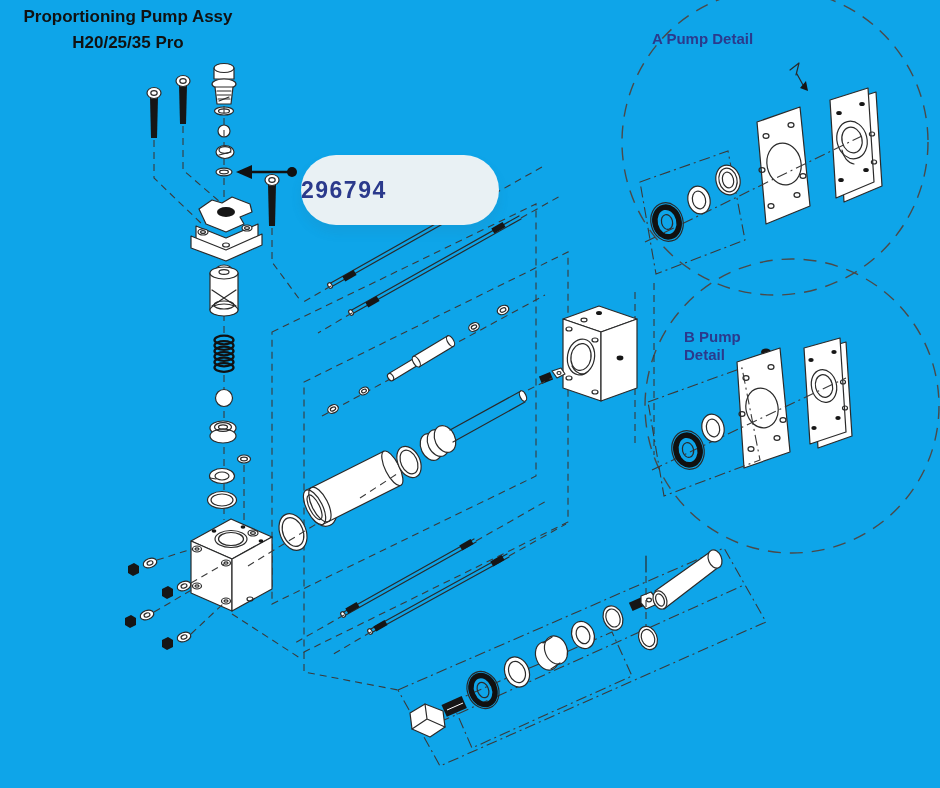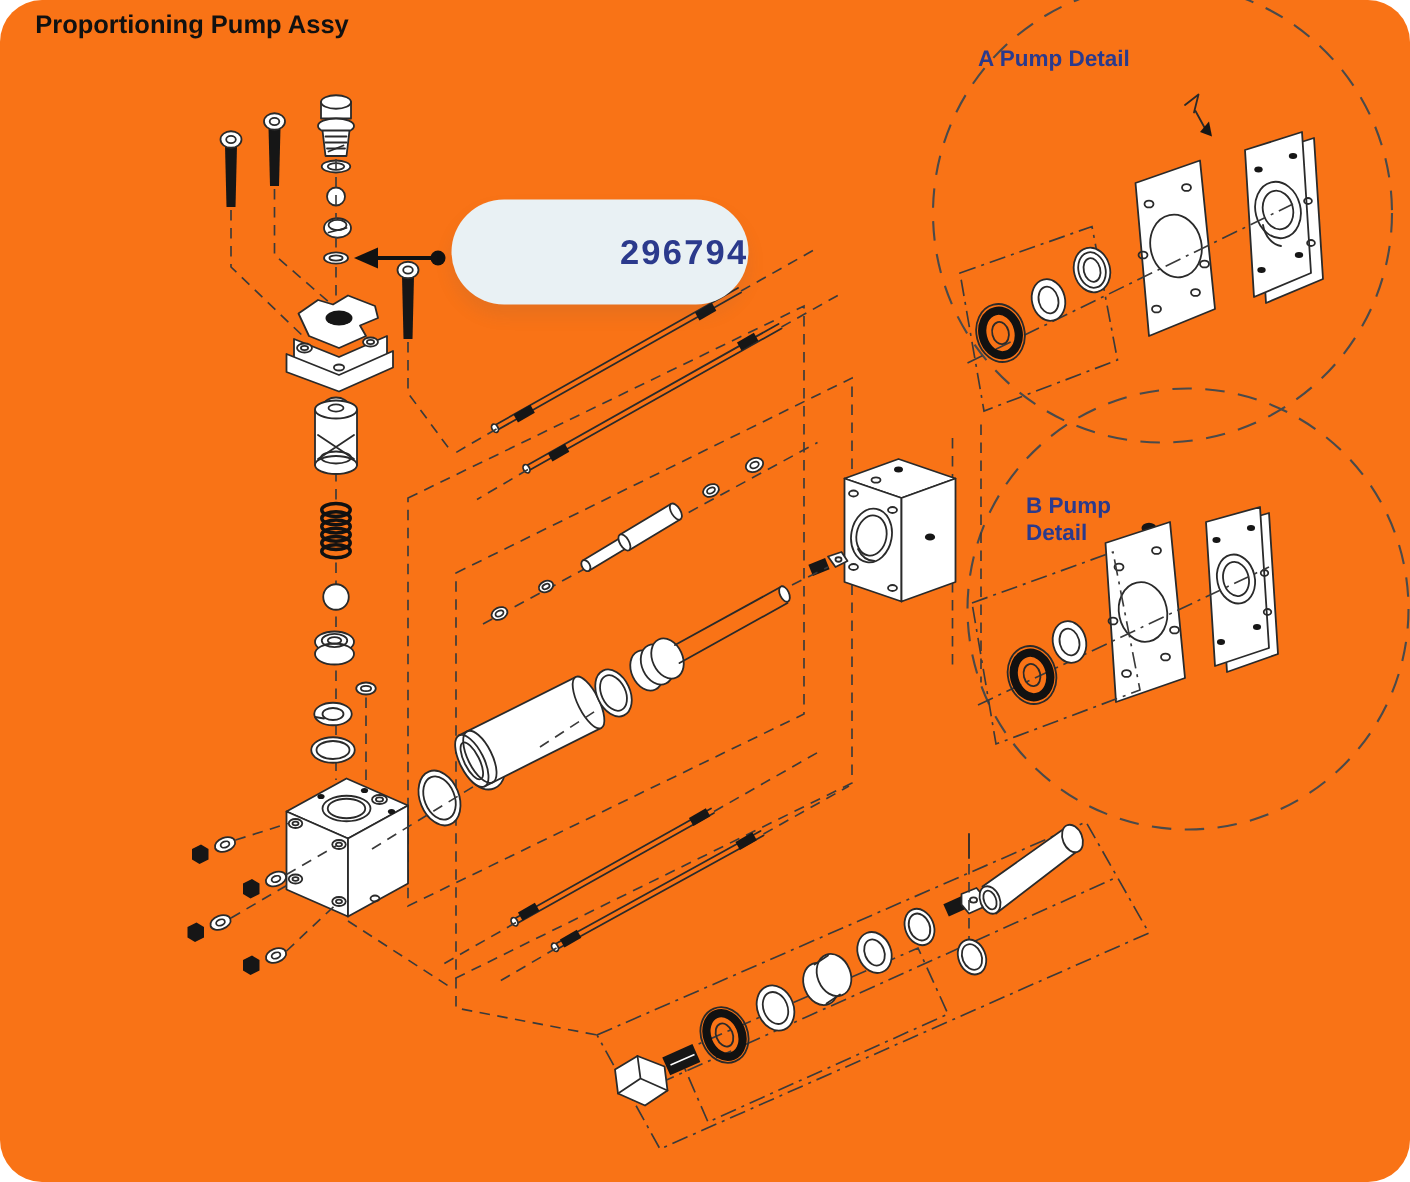--- a/index.html
+++ b/index.html
@@ -1,43 +1,44 @@
 <!DOCTYPE html>
 <html><head>
 <meta charset="utf-8">
 <style>
   html,body{margin:0;padding:0;background:#fff;}
-  .stage{position:relative;width:940px;height:788px;background:#f97316;overflow:hidden;
-         font-family:"Liberation Sans",sans-serif;border-radius:28px;}
+  .stage{position:relative;width:940px;height:788px;background:#0ea5e9;overflow:hidden;
+         font-family:"Liberation Sans",sans-serif;}
   .title{position:absolute;left:0;top:4px;width:256px;text-align:center;
          font-weight:bold;font-size:17px;line-height:1.5;color:#111;}
   .diagram-svg{position:absolute;left:0;top:0;}
-  .callout{position:absolute;left:301px;top:133px;width:198px;height:70px;
+  .callout{position:absolute;left:301px;top:155px;width:198px;height:70px;
            background:#e9f1f4;border-radius:35px;display:flex;flex-direction:column;
-           align-items:flex-end;justify-content:center;gap:1px;
+           align-items:flex-start;justify-content:center;gap:1px;
            box-shadow:0 7px 12px rgba(60,90,110,0.10);cursor:pointer;}
   .callout-number{font-size:23px;font-weight:800;color:#2b3a8c;letter-spacing:1.5px;}
   .callout-name{font-size:19px;font-weight:700;color:#7cc11c;letter-spacing:-0.3px;}
   .ln{fill:none;stroke:#2a2a2a;stroke-width:1.2;stroke-linecap:round;stroke-linejoin:round;}
   .fw{fill:#fff;stroke:#2a2a2a;stroke-width:1.2;stroke-linejoin:round;}
   .fk{fill:#161616;stroke:none;}
   .dash{fill:none;stroke:#3a3a3a;stroke-width:1.1;stroke-dasharray:7 5;}
   .dashdot{fill:none;stroke:#3a3a3a;stroke-width:1.1;stroke-dasharray:11 4 2 4;}
   .circ{fill:none;stroke:#4a4a4a;stroke-width:1.4;stroke-dasharray:13 9;}
   .coil{fill:none;stroke:#111;stroke-width:2.3;}
   .seal{fill:none;stroke:#111;stroke-width:5.5;}
   text.lbl{font-family:"Liberation Sans",sans-serif;font-weight:bold;font-size:15px;}
 </style>
 </head>
 <body>
 
 <div class="stage">
 
   <div class="title">
     <div>Proportioning Pump Assy</div>
+    <div>H20/25/35 Pro</div>
   </div>
 
   <svg class="diagram-svg" width="940" height="788" viewBox="0 0 940 788">
 
     <g>
       <circle class="circ" cx="775" cy="142" r="153"></circle>
       <text class="lbl" x="652" y="44" fill="#2b3a8c">A Pump Detail</text>
       <g>
         <path class="ln" d="M790,70 L799,63 L796,75"></path>
         <path class="ln" d="M797,74 L803,85"></path>

